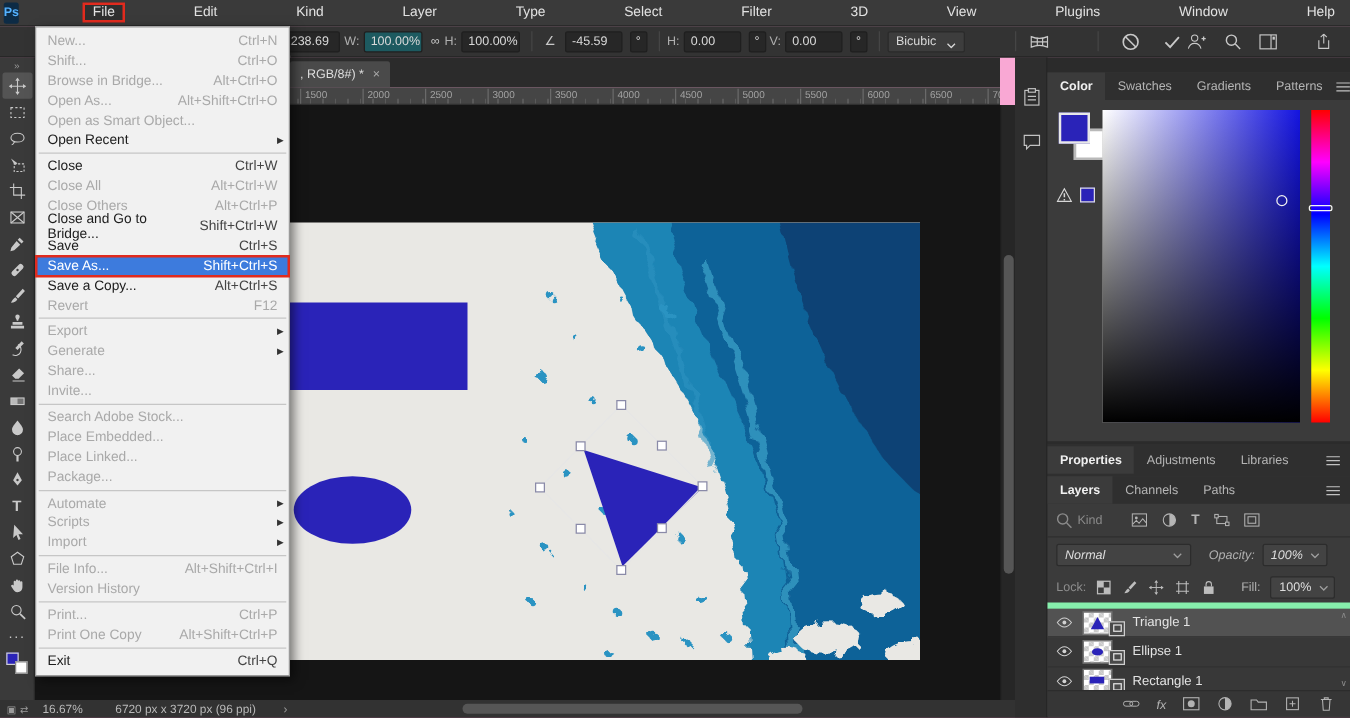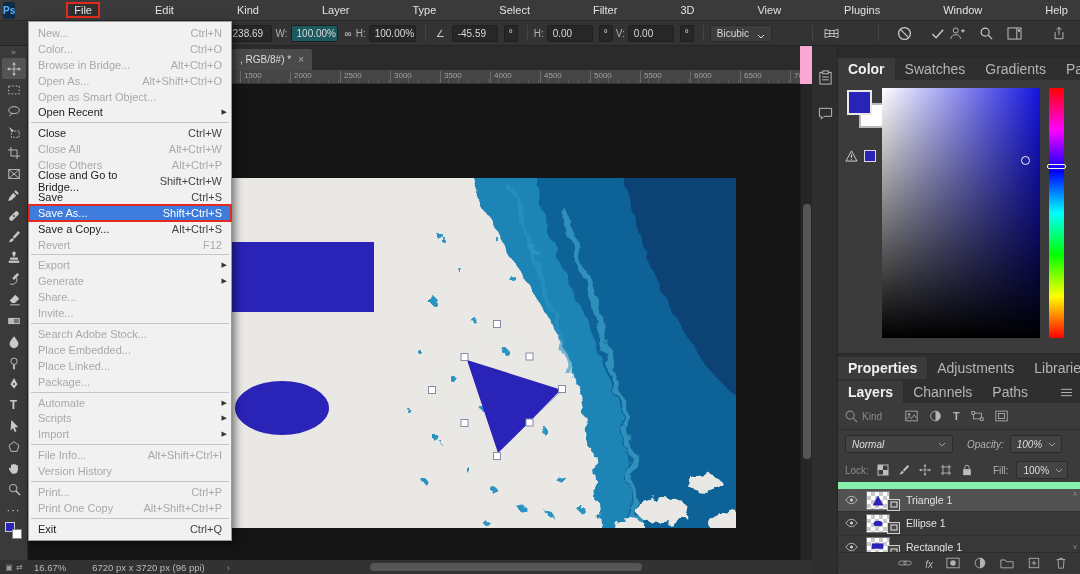--- a/index.html
+++ b/index.html
@@ -80,21 +80,21 @@
   .sb-chev{ margin-left:22px; color:#9a9a9a;}
   .hthumb{ position:absolute; left:370px; top:3px; width:272px; height:8px; background:#565656; border-radius:4px;}
 
   
   .rightdock{ position:absolute; left:812px; top:46px; width:268px; height:528px; background:#2b2b2b;}
   .dock-strip{ position:absolute; left:0; top:0; width:26px; height:100%; background:#2e2e2e;
                border-right:1px solid #242424;}
   .strip-ic{ width:26px; height:26px; display:flex; align-items:center; justify-content:center; color:#c2c2c2;}
   .strip-ic svg{ width:15px; height:15px;}
   .panel{ position:absolute; left:26px; width:242px; background:#3b3b3b;}
-  .ptabs{ height:22px; background:#2f2f2f; display:flex; align-items:center; font-size:14px; color:#b5b5b5;}
+  .ptabs{ height:22px; background:#2f2f2f; display:flex; align-items:center; font-size:10px; color:#b5b5b5;}
   .ptab{ padding:0 10px; height:22px; display:flex; align-items:center;}
   .ptab.active{ background:#3b3b3b; color:#f0f0f0; font-weight:bold;}
   .pmenu{ margin-left:auto; padding-right:7px; color:#c2c2c2;}
   .pmenu svg{ width:13px; height:9px;}
 
   
   .color-panel{ top:12px; height:295px;}
   .color-body{ position:relative; height:273px;}
   .swatch-fg{ position:absolute; left:9px; top:10px; width:25px; height:25px; border:2px solid #e8e8e8; z-index:2;}
   .swatch-bg{ position:absolute; left:21px; top:23px; width:25px; height:25px; background:#fff; border:2px solid #b9b9b9;}
@@ -121,21 +121,21 @@
   .filter-ics .g{ font-size:11px; font-weight:bold;}
   .blend-row{ height:28px; display:flex; align-items:center; padding:0 7px; font-size:10px; gap:6px;font-style:italic;}
   .dd{ background:#434343; border:1px solid #2c2c2c; border-radius:2px; height:18px; display:flex;
        align-items:center; padding:0 6px; gap:6px; color:#dedede;}
   .dd .caret{ margin-left:auto; color:#9f9f9f;}
   .blend-dd{ width:108px;}
   .lbl{ color:#b0b0b0;}
   .lock-row{ height:24px; display:flex; align-items:center; padding:0 7px; gap:8px; font-size:10px; color:#8d8d8d;}
   .lock-ics{ display:flex; gap:9px; color:#bdbdbd; align-items:center;}
   .lock-ics svg{ width:12px; height:12px;}
-  .layer-list{ position:relative; height:70px; border-top:7px solid #86efac; background:#383838; overflow:hidden;}
+  .layer-list{ position:relative; height:70px; border-top:5px solid #86efac; background:#383838; overflow:hidden;}
   .layer-row{ height:23.3px; display:flex; align-items:center; gap:6px; padding:0 4px; font-size:10.5px;
               color:#e3e3e3; border-bottom:1px solid #303030;}
   .layer-row.selected{ background:#525252;}
   .eye{ width:18px; display:flex; justify-content:center; color:#d2d2d2;}
   .eye svg{ width:13px; height:10px;}
   .thumbwrap{ position:relative; width:34px; height:19px;}
   .thumb-cb{ position:absolute; left:0; top:0; width:24px; height:19px; border:1px solid #777;
      background-image:linear-gradient(45deg,#c9c9c9 25%,transparent 25%,transparent 75%,#c9c9c9 75%),
                       linear-gradient(45deg,#c9c9c9 25%,#ffffff 25%,#ffffff 75%,#c9c9c9 75%);
      background-size:8px 8px; background-position:0 0,4px 4px;}
@@ -798,21 +798,21 @@
         </div>
     </section>
   </div>
 
   <div class="filemenu" id="file-menu">
       <div class="fm-item disabled">
         <span>New...</span>
         <span class="sc">Ctrl+N</span>
       </div>
       <div class="fm-item disabled">
-        <span>Color...</span>
+        <span>Shift...</span>
         <span class="sc">Ctrl+O</span>
       </div>
       <div class="fm-item disabled">
         <span>Browse in Bridge...</span>
         <span class="sc">Alt+Ctrl+O</span>
       </div>
       <div class="fm-item disabled">
         <span>Open As...</span>
         <span class="sc">Alt+Shift+Ctrl+O</span>
       </div>

